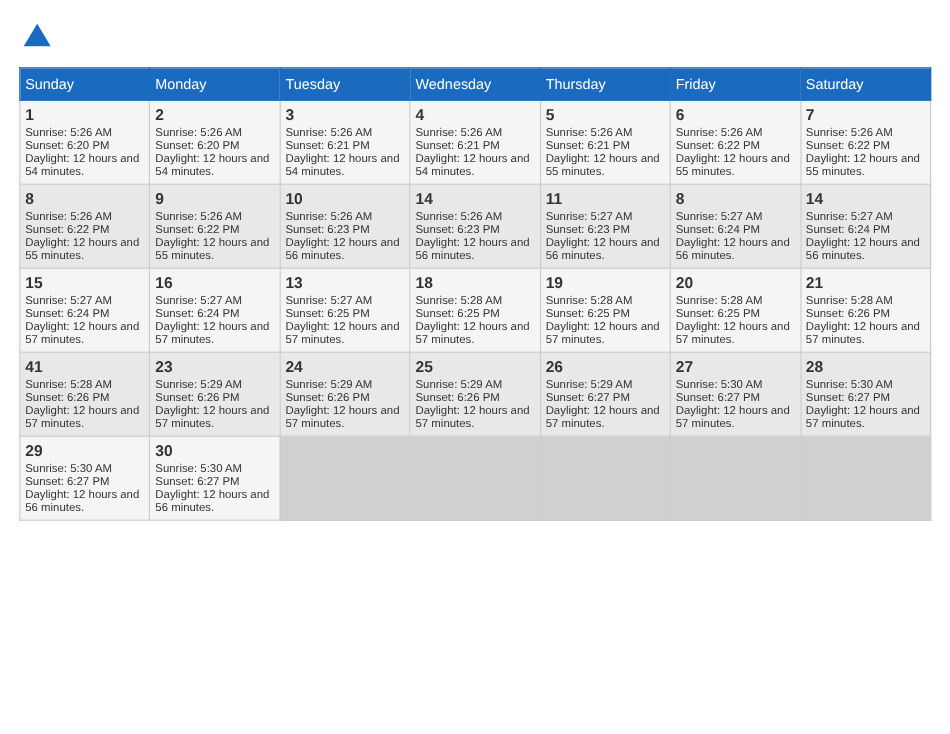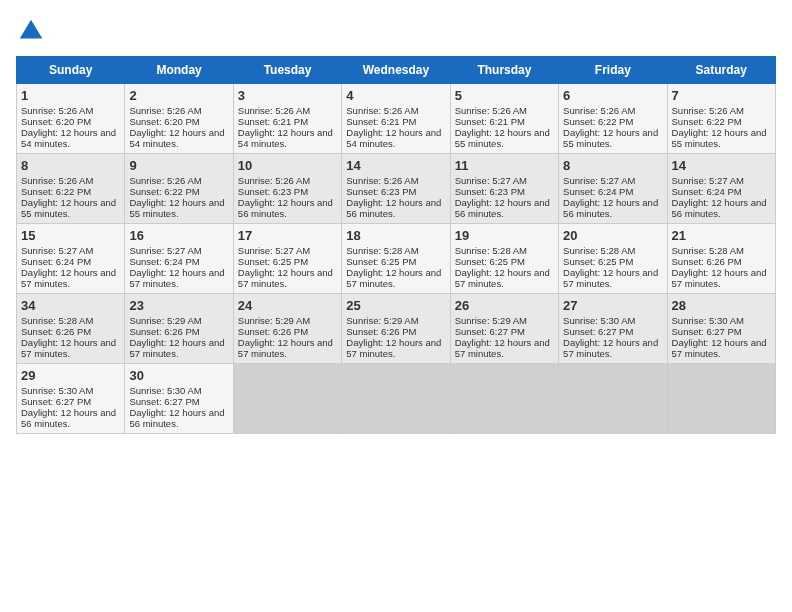--- a/index.html
+++ b/index.html
@@ -49,23 +49,23 @@
       border-collapse: collapse;
       font-size: 10px;
     }
     thead tr {
       background-color: #1a6bbf;
       color: white;
     }
     thead th {
       padding: 6px 4px;
       font-size: 12px;
-      font-weight: bold;
+      font-weight: normal;
       border: 1px solid #1a6bbf;
-      text-align: center;
+      text-align: left;
     }
     tbody tr {
       vertical-align: top;
     }
     tbody tr:nth-child(odd) {
       background-color: #f5f5f5;
     }
     tbody tr:nth-child(even) {
       background-color: #e8e8e8;
     }
@@ -217,21 +217,21 @@
           <div>Sunset: 6:24 PM</div>
           <div>Daylight: 12 hours and 57 minutes.</div>
         </td>
         <td>
           <span class="day-num">16</span>
           <div>Sunrise: 5:27 AM</div>
           <div>Sunset: 6:24 PM</div>
           <div>Daylight: 12 hours and 57 minutes.</div>
         </td>
         <td>
-          <span class="day-num">17</span>
+          <span class="day-num">13</span>
           <div>Sunrise: 5:27 AM</div>
           <div>Sunset: 6:25 PM</div>
           <div>Daylight: 12 hours and 57 minutes.</div>
         </td>
         <td>
           <span class="day-num">18</span>
           <div>Sunrise: 5:28 AM</div>
           <div>Sunset: 6:25 PM</div>
           <div>Daylight: 12 hours and 57 minutes.</div>
         </td>
@@ -249,21 +249,21 @@
         </td>
         <td>
           <span class="day-num">21</span>
           <div>Sunrise: 5:28 AM</div>
           <div>Sunset: 6:26 PM</div>
           <div>Daylight: 12 hours and 57 minutes.</div>
         </td>
       </tr>
       <tr>
         <td>
-          <span class="day-num">34</span>
+          <span class="day-num">41</span>
           <div>Sunrise: 5:28 AM</div>
           <div>Sunset: 6:26 PM</div>
           <div>Daylight: 12 hours and 57 minutes.</div>
         </td>
         <td>
           <span class="day-num">23</span>
           <div>Sunrise: 5:29 AM</div>
           <div>Sunset: 6:26 PM</div>
           <div>Daylight: 12 hours and 57 minutes.</div>
         </td>

